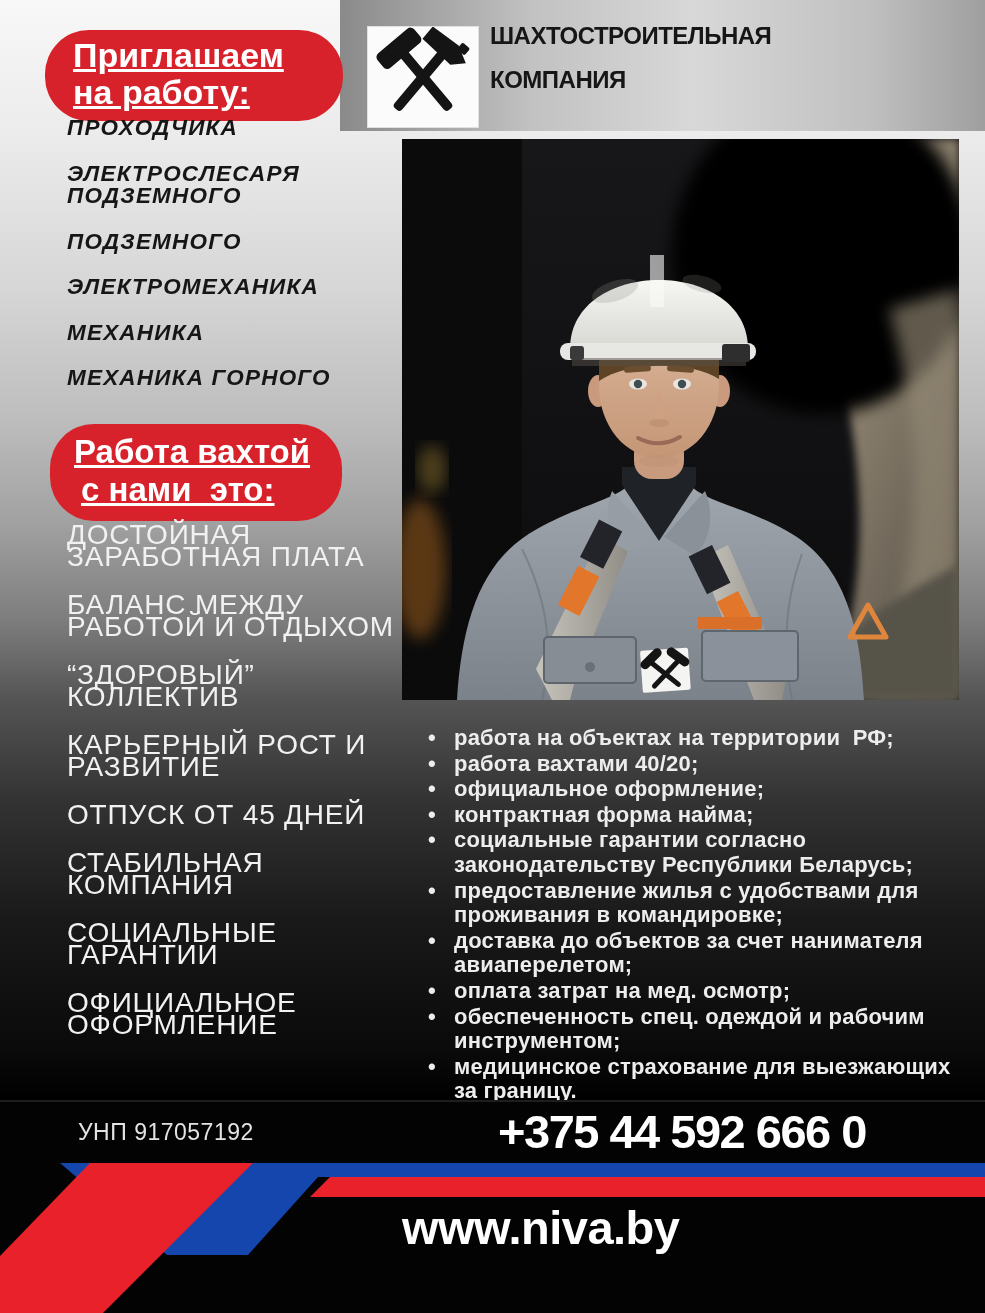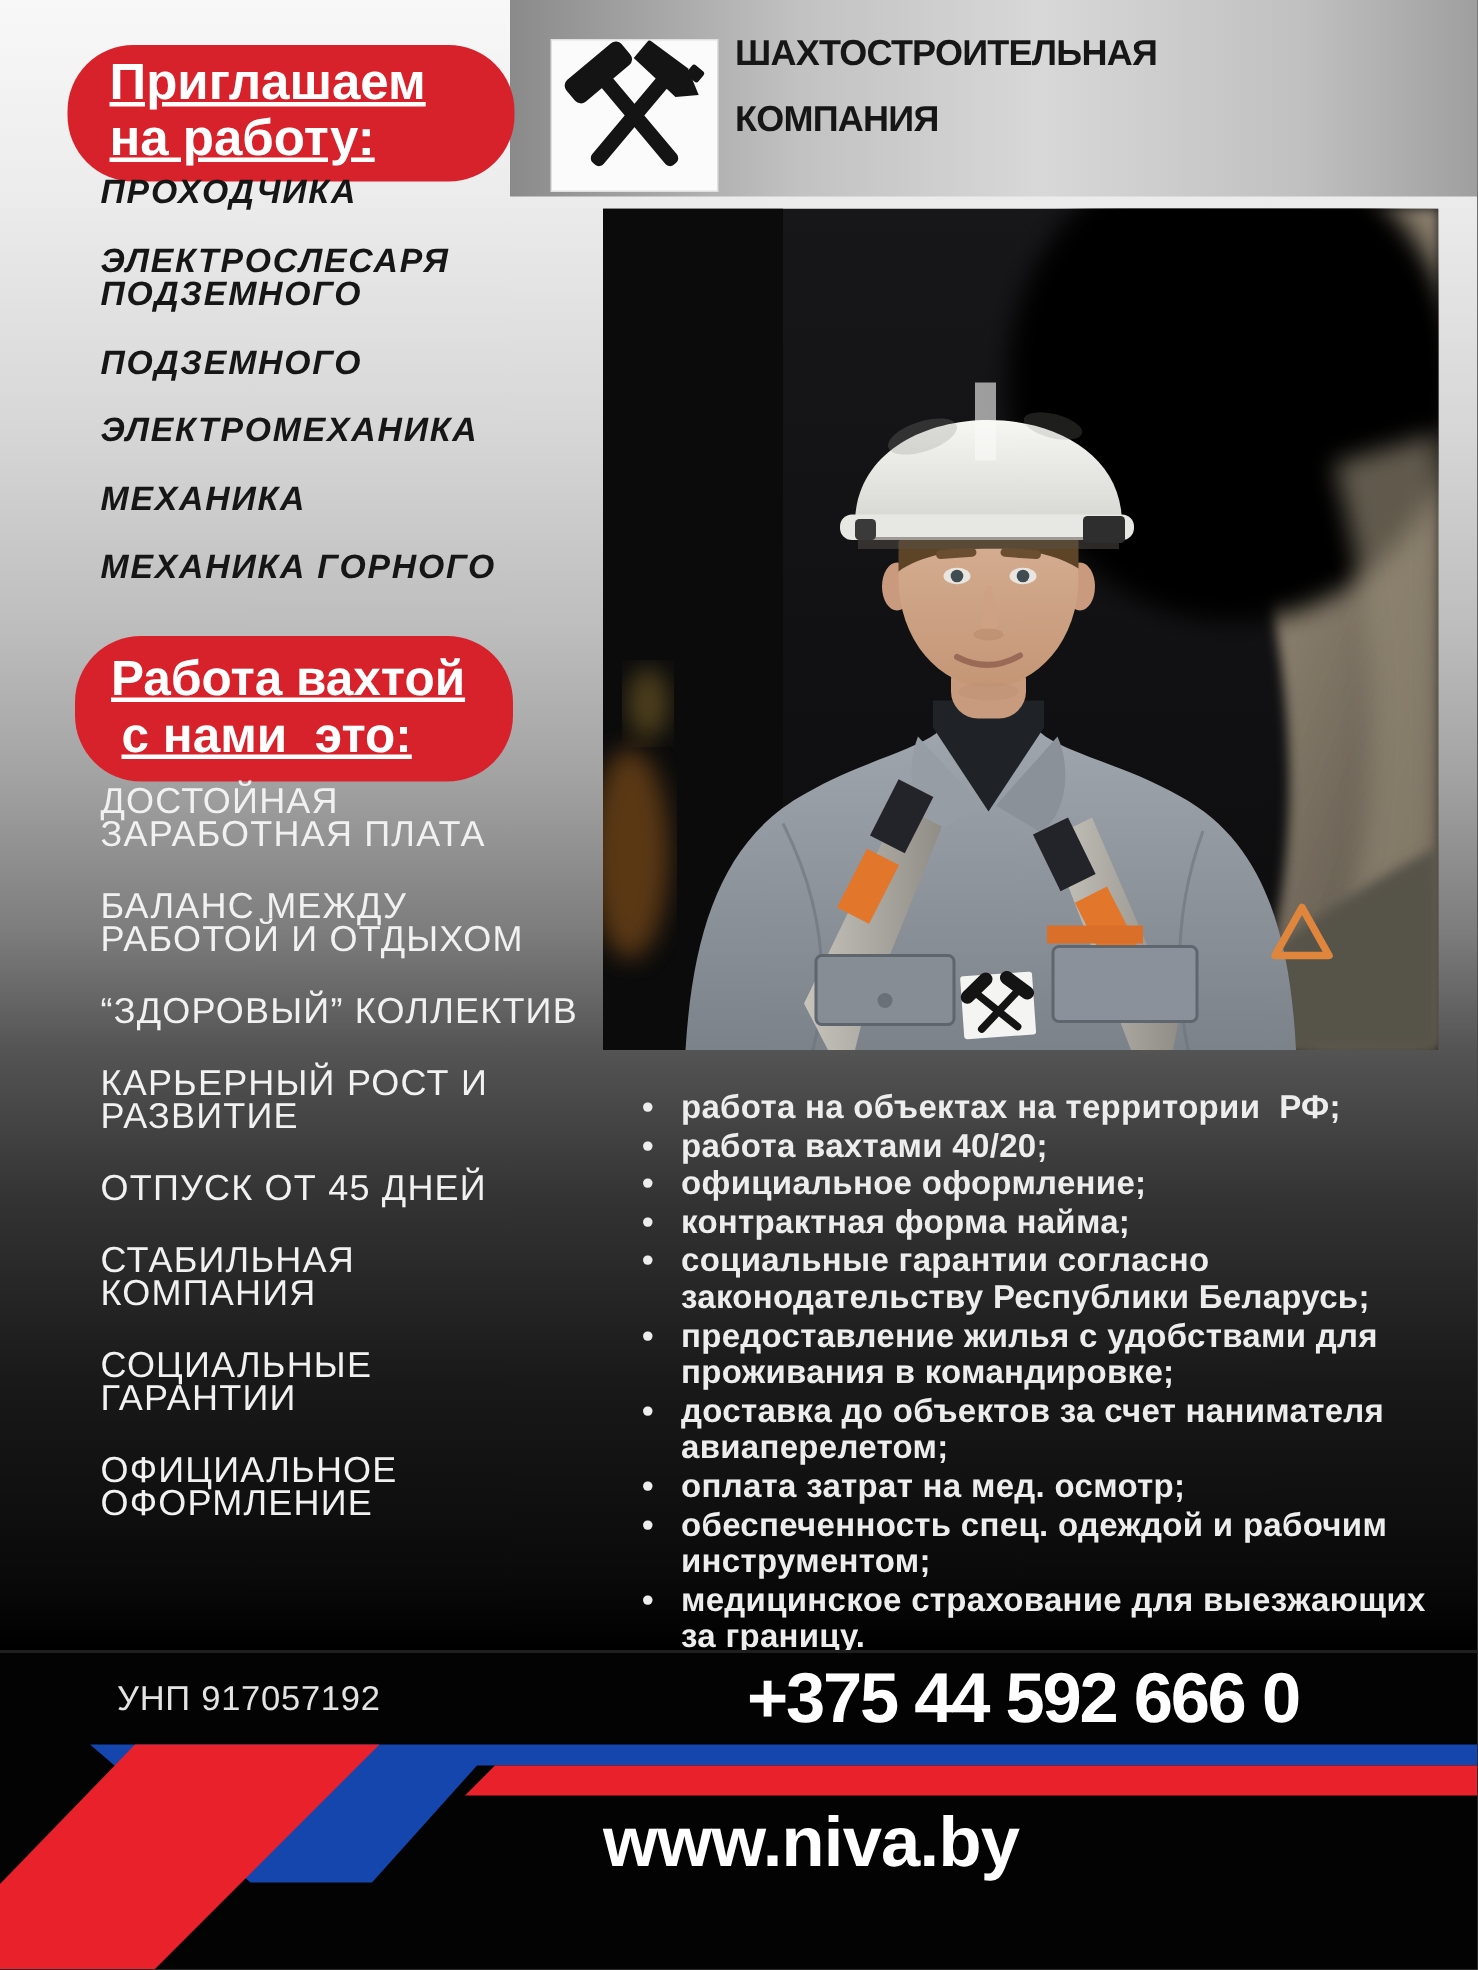--- a/index.html
+++ b/index.html
@@ -21,21 +21,21 @@
   .badge{position:absolute;background:#d8222b;border-radius:44px;color:#fff;font-weight:700;}
   .badge-1{left:45px;top:30px;width:270px;height:84px;padding:7px 0 0 28px;font-size:34px;line-height:37px;}
   .badge-2{left:50px;top:424px;width:268px;height:88px;padding:9px 0 0 24px;font-size:33px;line-height:38px;}
   .badge span{display:block;text-decoration:underline;}
   .badge-2 span + span{margin-left:7px;}
   
   .vacancy-list{position:absolute;left:67px;top:117px;margin:0;padding:0;list-style:none;font-style:italic;}
   .vacancy-list li{font-size:22.5px;font-weight:700;color:#161616;letter-spacing:1.2px;
     line-height:22.5px;margin-bottom:23px;white-space:pre-line;}
   .benefit-list{position:absolute;left:67px;top:524px;width:330px;}
-  .benefit-item{font-size:24px;color:#f1f1f1;letter-spacing:0.8px;line-height:22px;
+  .benefit-item{font-size:28px;color:#f1f1f1;letter-spacing:0.8px;line-height:22px;
     margin-bottom:26px;white-space:pre-line;font-weight:400;}
   
   .photo{position:absolute;left:402px;top:139px;width:557px;height:561px;}
   
   .conditions-list{position:absolute;left:408px;top:712px;width:570px;margin:14px;padding:0;list-style:none;font-weight:bold;}
   .conditions-list li{display:flex;font-size:22px;color:#ededed;line-height:24.6px;
     margin-bottom:1px;letter-spacing:0.2px;}
   .conditions-list li::before{content:"•";flex:0 0 26px;text-align:left;padding-left:6px;}
   .conditions-list li span{white-space:pre-line;}
   

